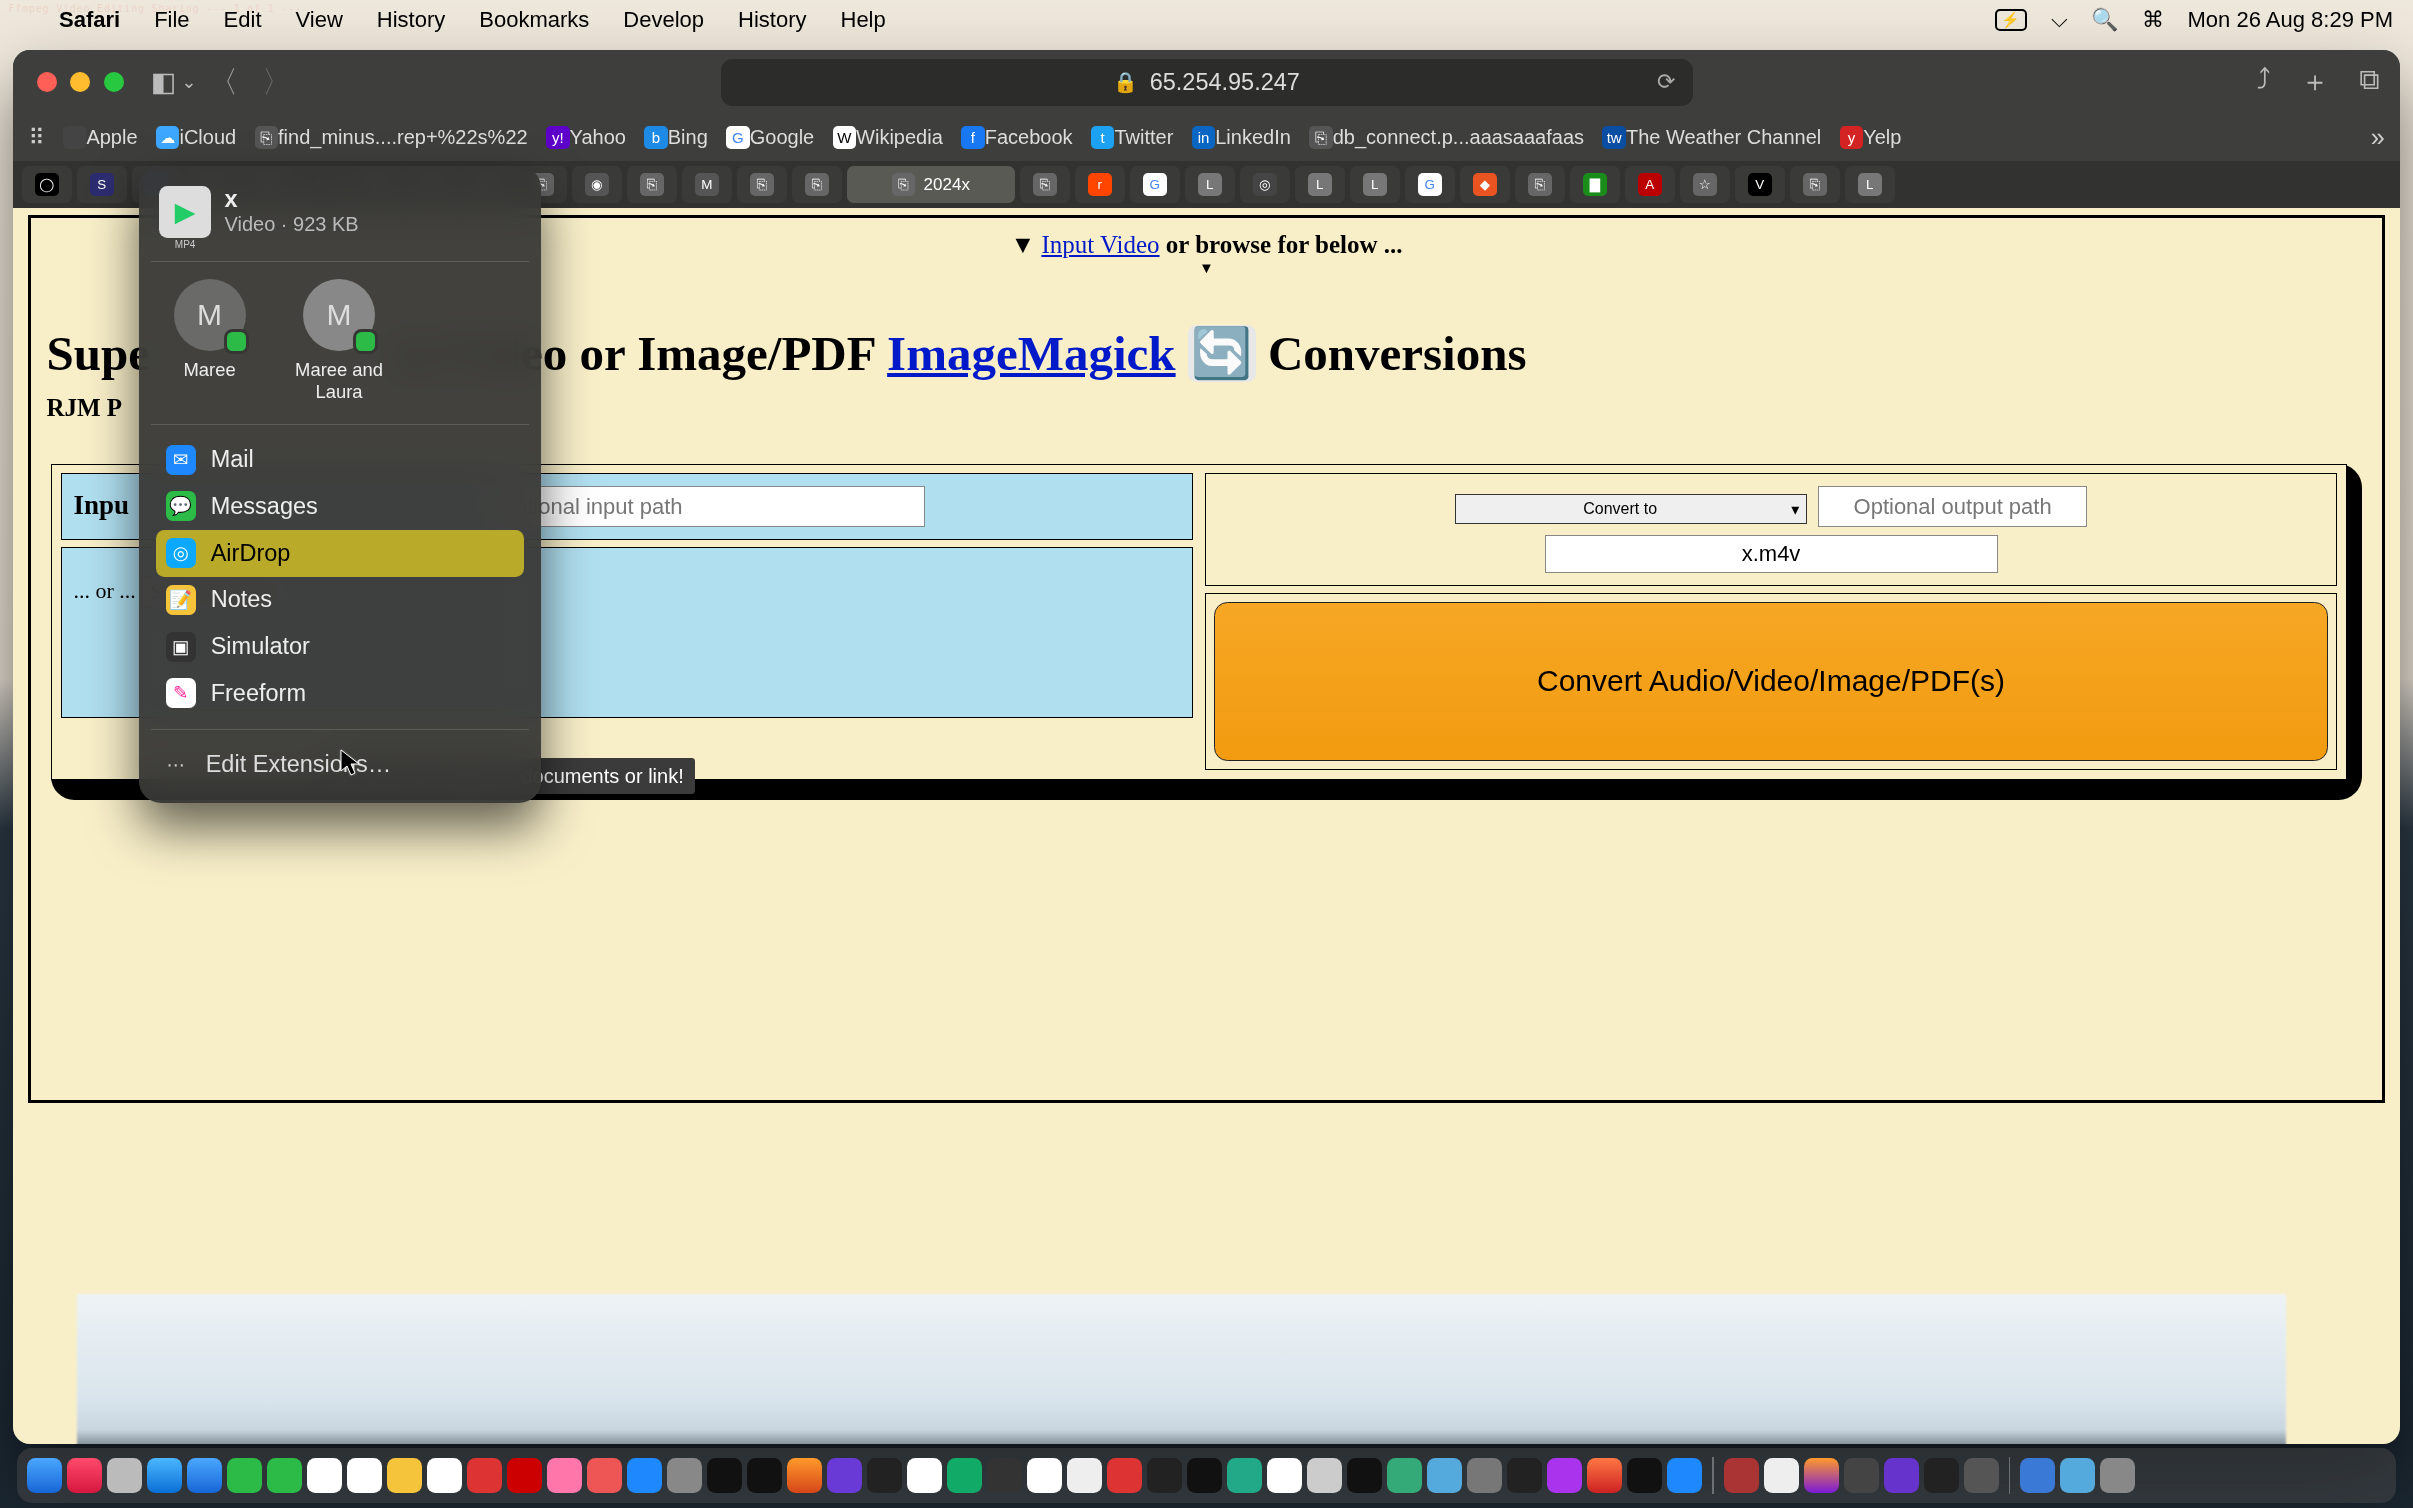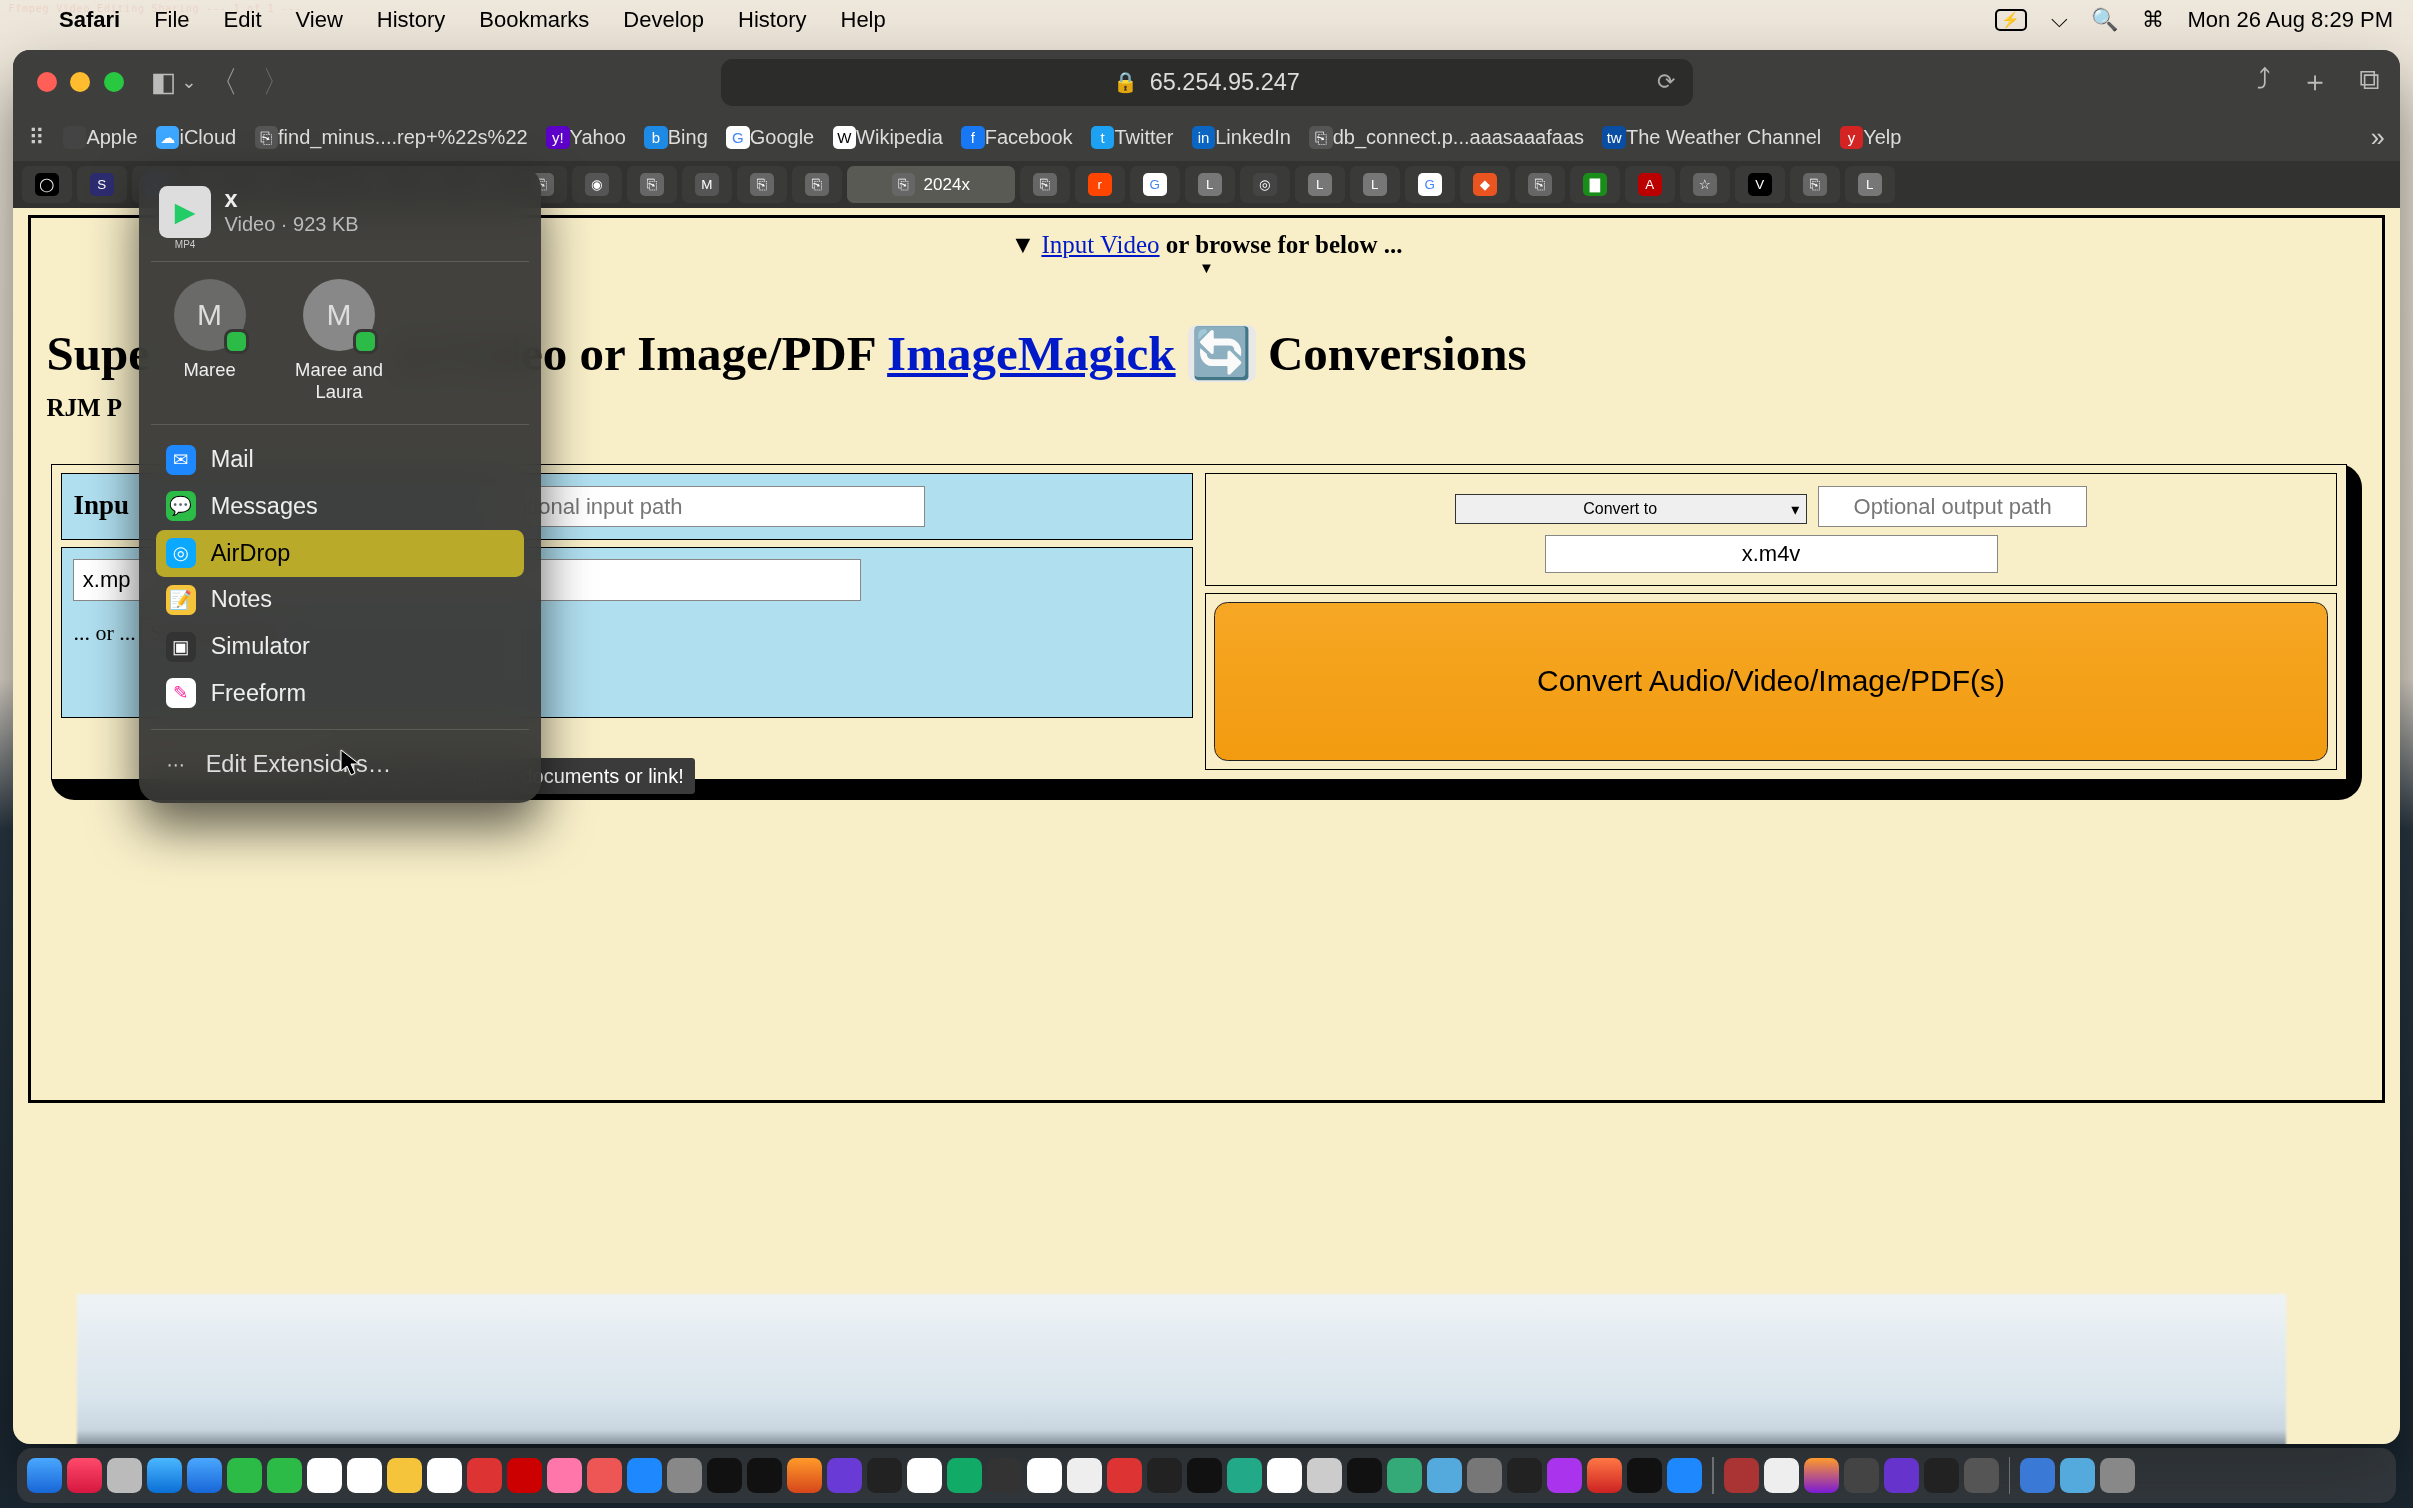--- a/index.html
+++ b/index.html
@@ -322,21 +322,20 @@
 
       <div class="panel-outer">
         <div class="panel">
           <div class="col">
             <div class="cell blue">
               <span class="row-lab">Inpu</span>
               <span style="display:inline-block;width:352px"></span>
               <span class="txt" title="Optional input path">Optional input path</span>
             </div>
             <div class="cell blue" style="height:171px">
-              <div><span class="txt" style="width:788px;color:#000">x.mp</span></div>
               <div style="margin-top:17px" class="mini">
                 <span>... or ...</span>
                 <span class="share-btn">Share your medi</span>
               </div>
             </div>
           </div>
           <div class="col">
             <div class="cell cream" style="text-align:center">
               <span class="sel">Convert to</span>
               &nbsp;

